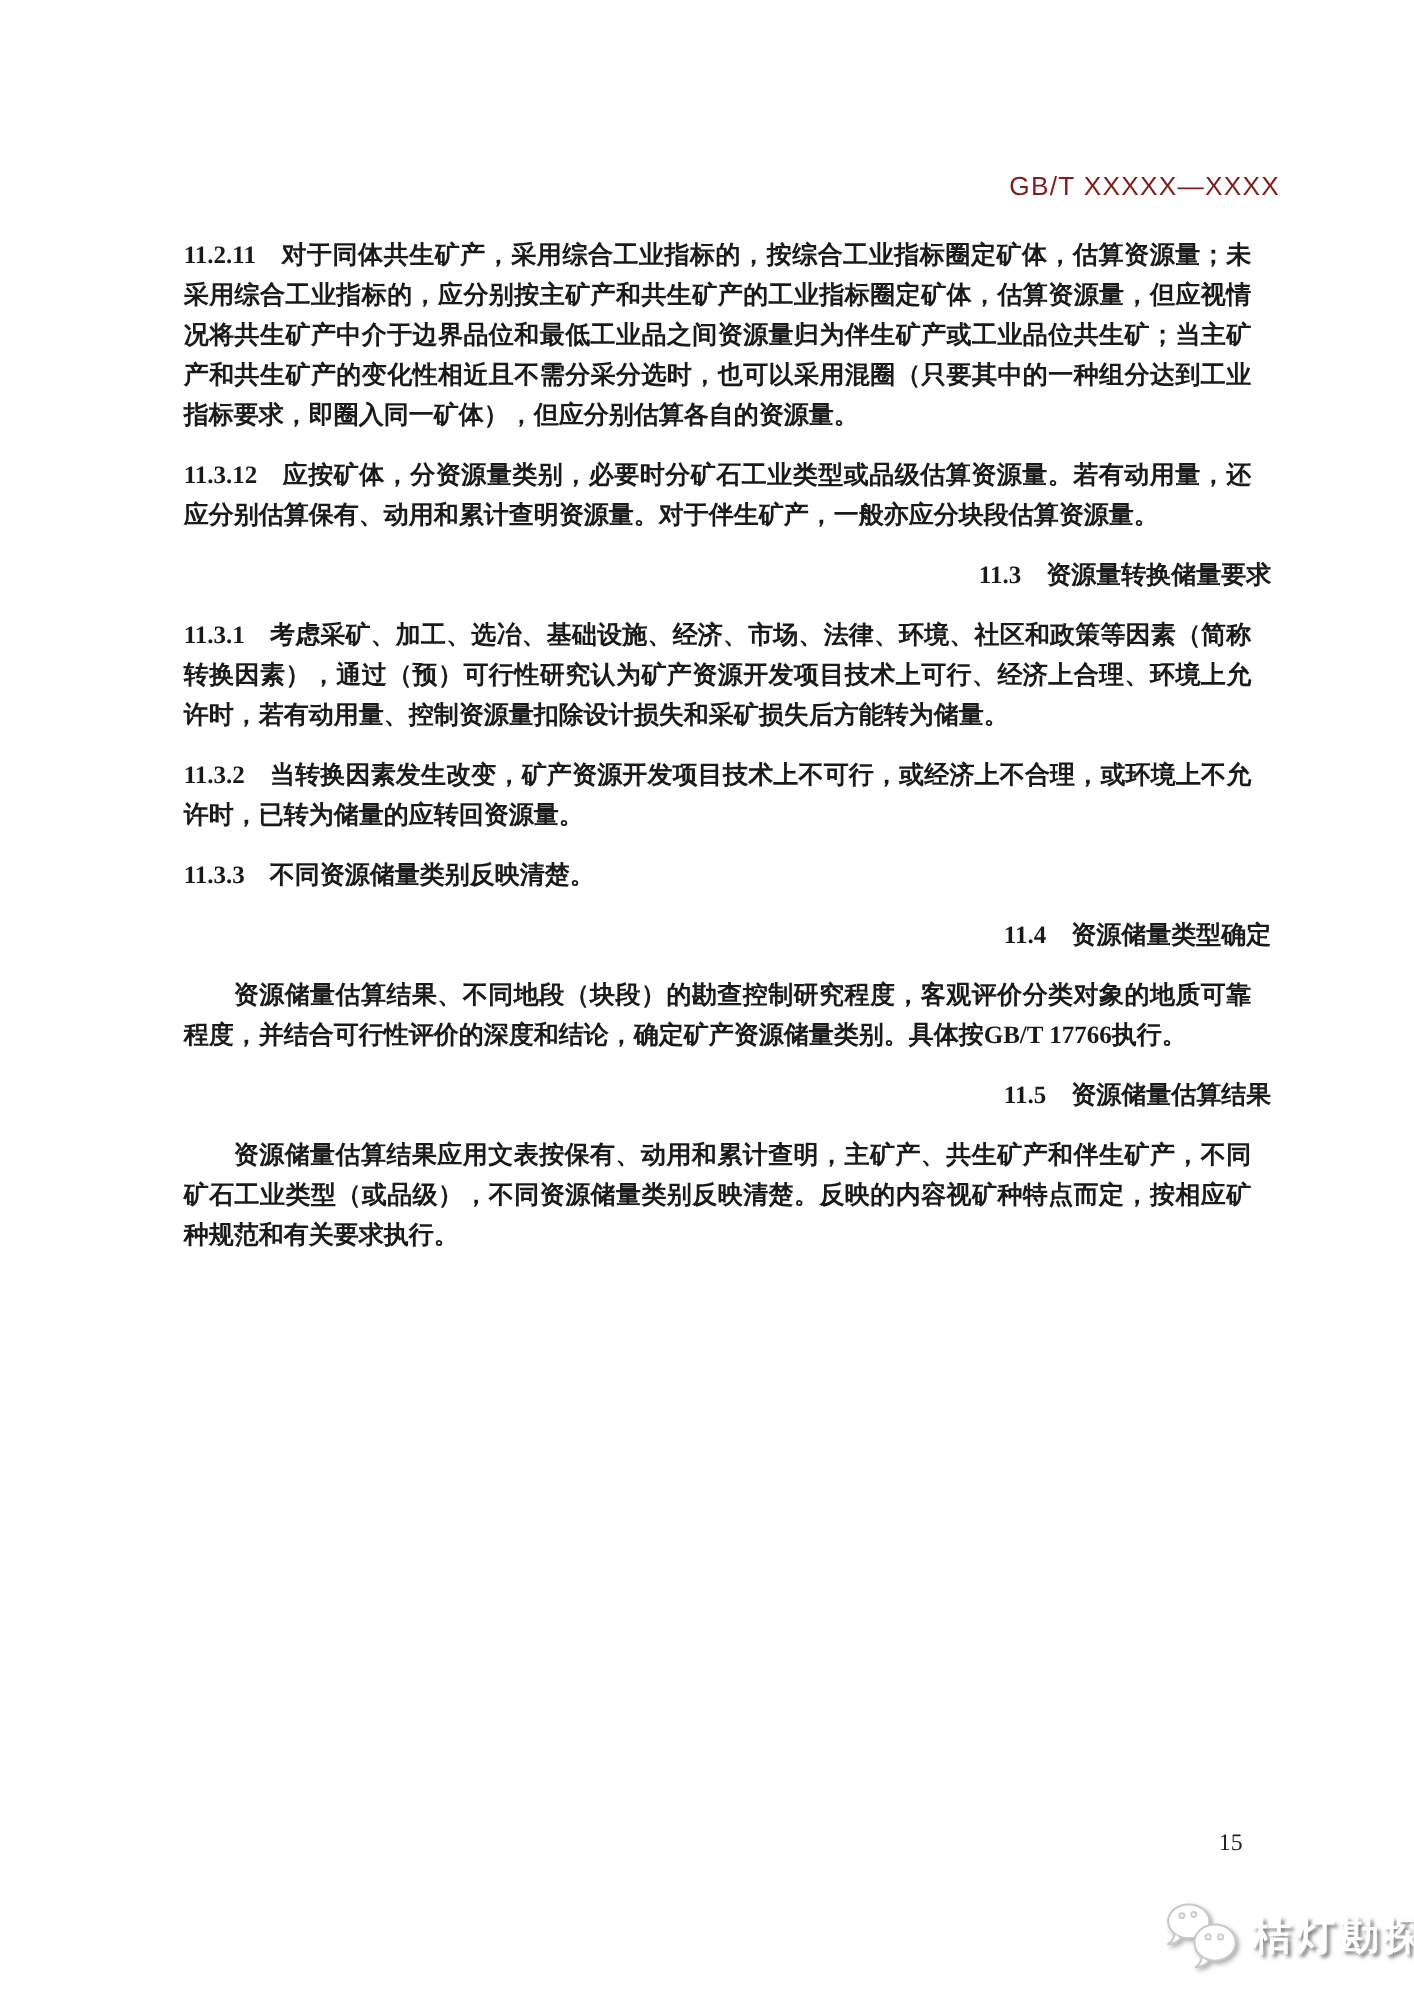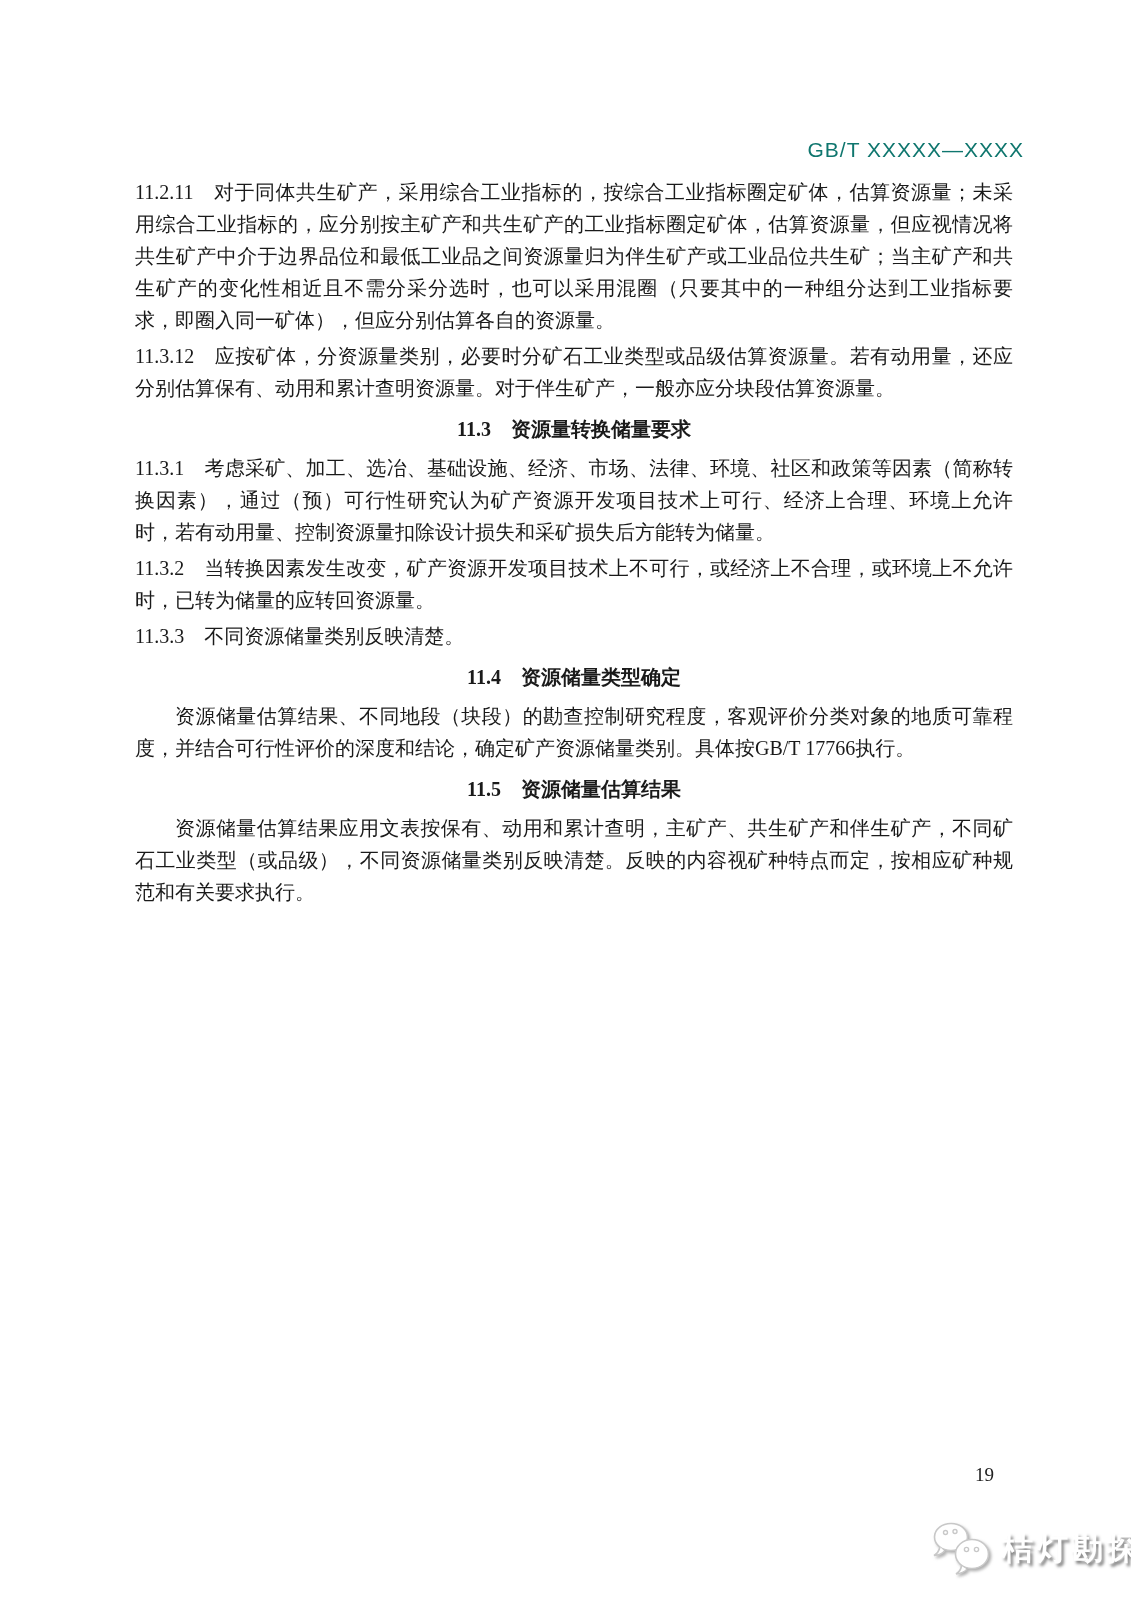--- a/index.html
+++ b/index.html
@@ -16,39 +16,40 @@
     font-family: "Liberation Serif", "DejaVu Serif", serif;
     color: #1a1a1a;
   }
   .doc-header {
     position: absolute;
     top: 138px;
     right: 107px;
     font-family: "Liberation Sans", "DejaVu Sans", sans-serif;
     font-size: 21px;
     letter-spacing: 1px;
-    color: #0f766e;
+    color: #7f1d1d;
     white-space: nowrap;
   }
   .content {
     position: absolute;
     left: 131px;
     top: 172px;
     width: 886px;
     font-size: 20px;
     line-height: 32px;
     text-align: justify;
   }
   .clause {
-    margin: 4px;
+    margin: 16px;
+    font-weight: bold;
   }
   .section-heading {
     margin: 9px 0 7px 0;
     font-weight: bold;
-    text-align: center;
+    text-align: right;
   }
   .indent {
     text-indent: 2em;
   }
   .page-number {
     position: absolute;
     top: 1464px;
     left: 975px;
     font-size: 19px;
     color: #222222;
@@ -91,21 +92,21 @@
     <p class="clause">11.3.2 当转换因素发生改变，矿产资源开发项目技术上不可行，或经济上不合理，或环境上不允许时，已转为储量的应转回资源量。</p>
     <p class="clause">11.3.3 不同资源储量类别反映清楚。</p>
 
     <p class="section-heading">11.4 资源储量类型确定</p>
     <p class="clause indent">资源储量估算结果、不同地段（块段）的勘查控制研究程度，客观评价分类对象的地质可靠程度，并结合可行性评价的深度和结论，确定矿产资源储量类别。具体按GB/T 17766执行。</p>
 
     <p class="section-heading">11.5 资源储量估算结果</p>
     <p class="clause indent">资源储量估算结果应用文表按保有、动用和累计查明，主矿产、共生矿产和伴生矿产，不同矿石工业类型（或品级），不同资源储量类别反映清楚。反映的内容视矿种特点而定，按相应矿种规范和有关要求执行。</p>
   </div>
 
-  <div class="page-number">19</div>
+  <div class="page-number">15</div>
 
   <div class="watermark">
     <span class="wm-logo">
       <svg width="66" height="58" viewBox="0 0 66 58" xmlns="http://www.w3.org/2000/svg">
         <g fill="#ffffff" stroke="#c8c8c8" stroke-width="1.6">
           <ellipse cx="21" cy="17" rx="16.5" ry="13.5"></ellipse>
           <path d="M10 27 q-1.5 6 -6 8.5 q7 -0.5 10.5 -4.5"></path>
         </g>
         <g fill="none" stroke="#c8c8c8" stroke-width="1.4">
           <circle cx="15.5" cy="12.5" r="2"></circle>

